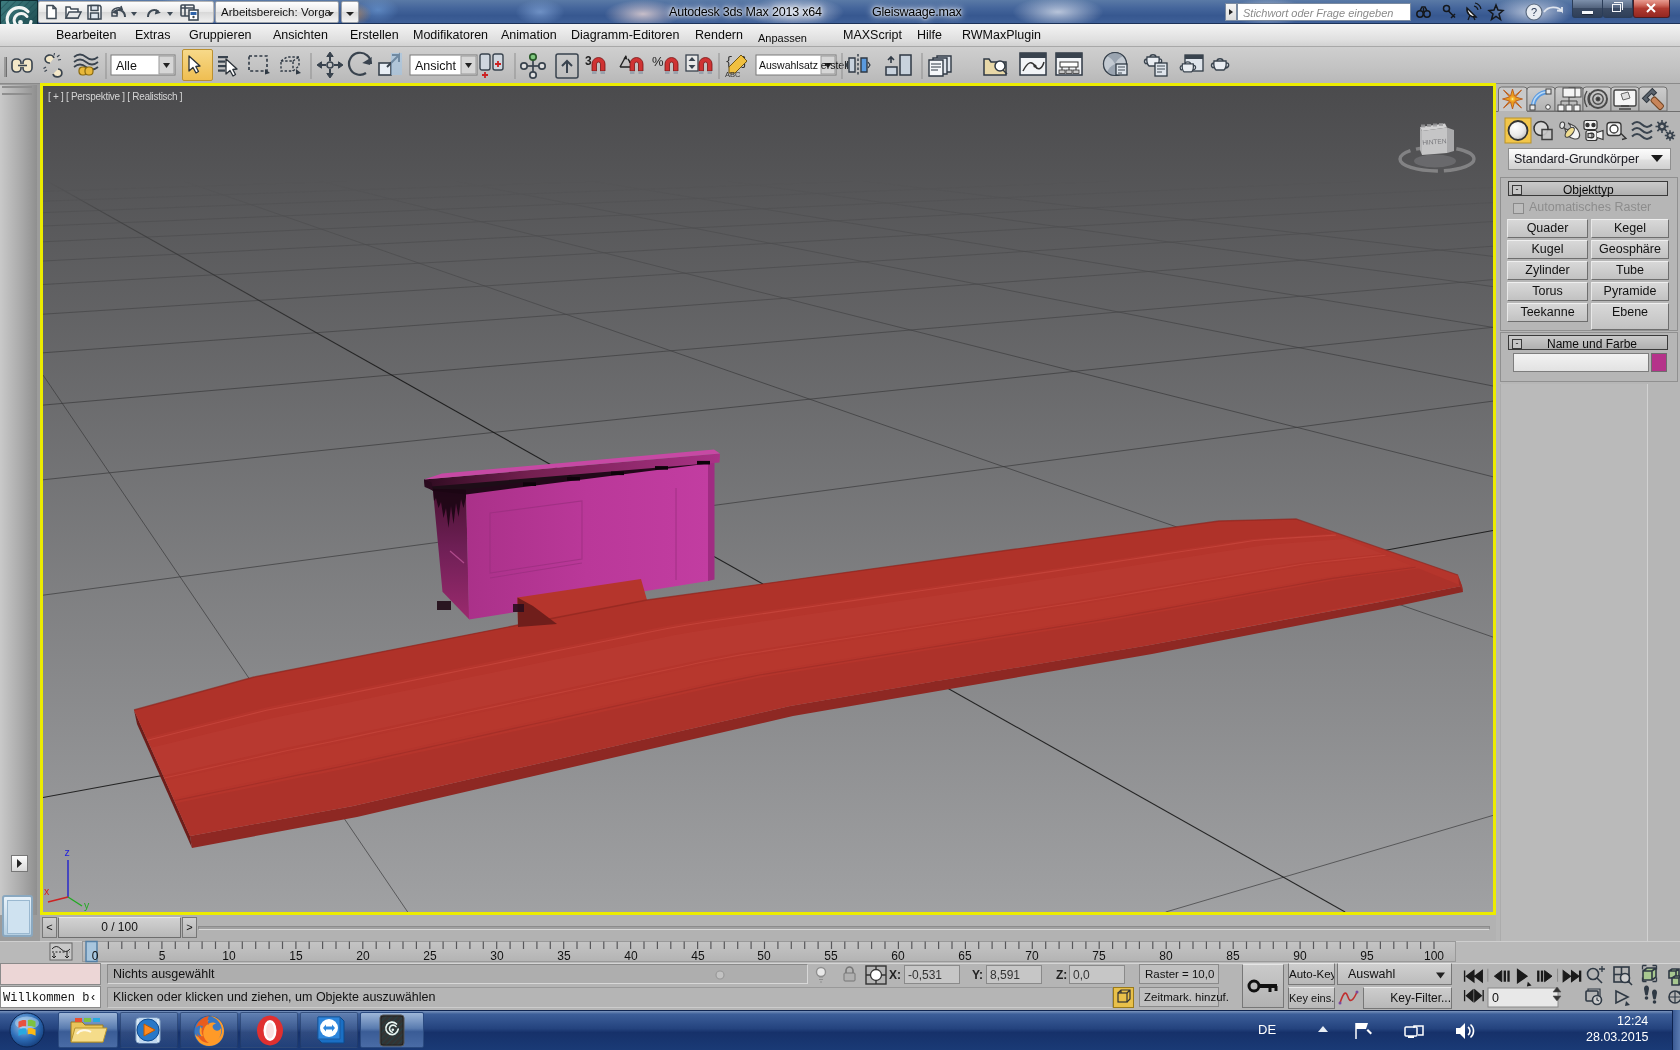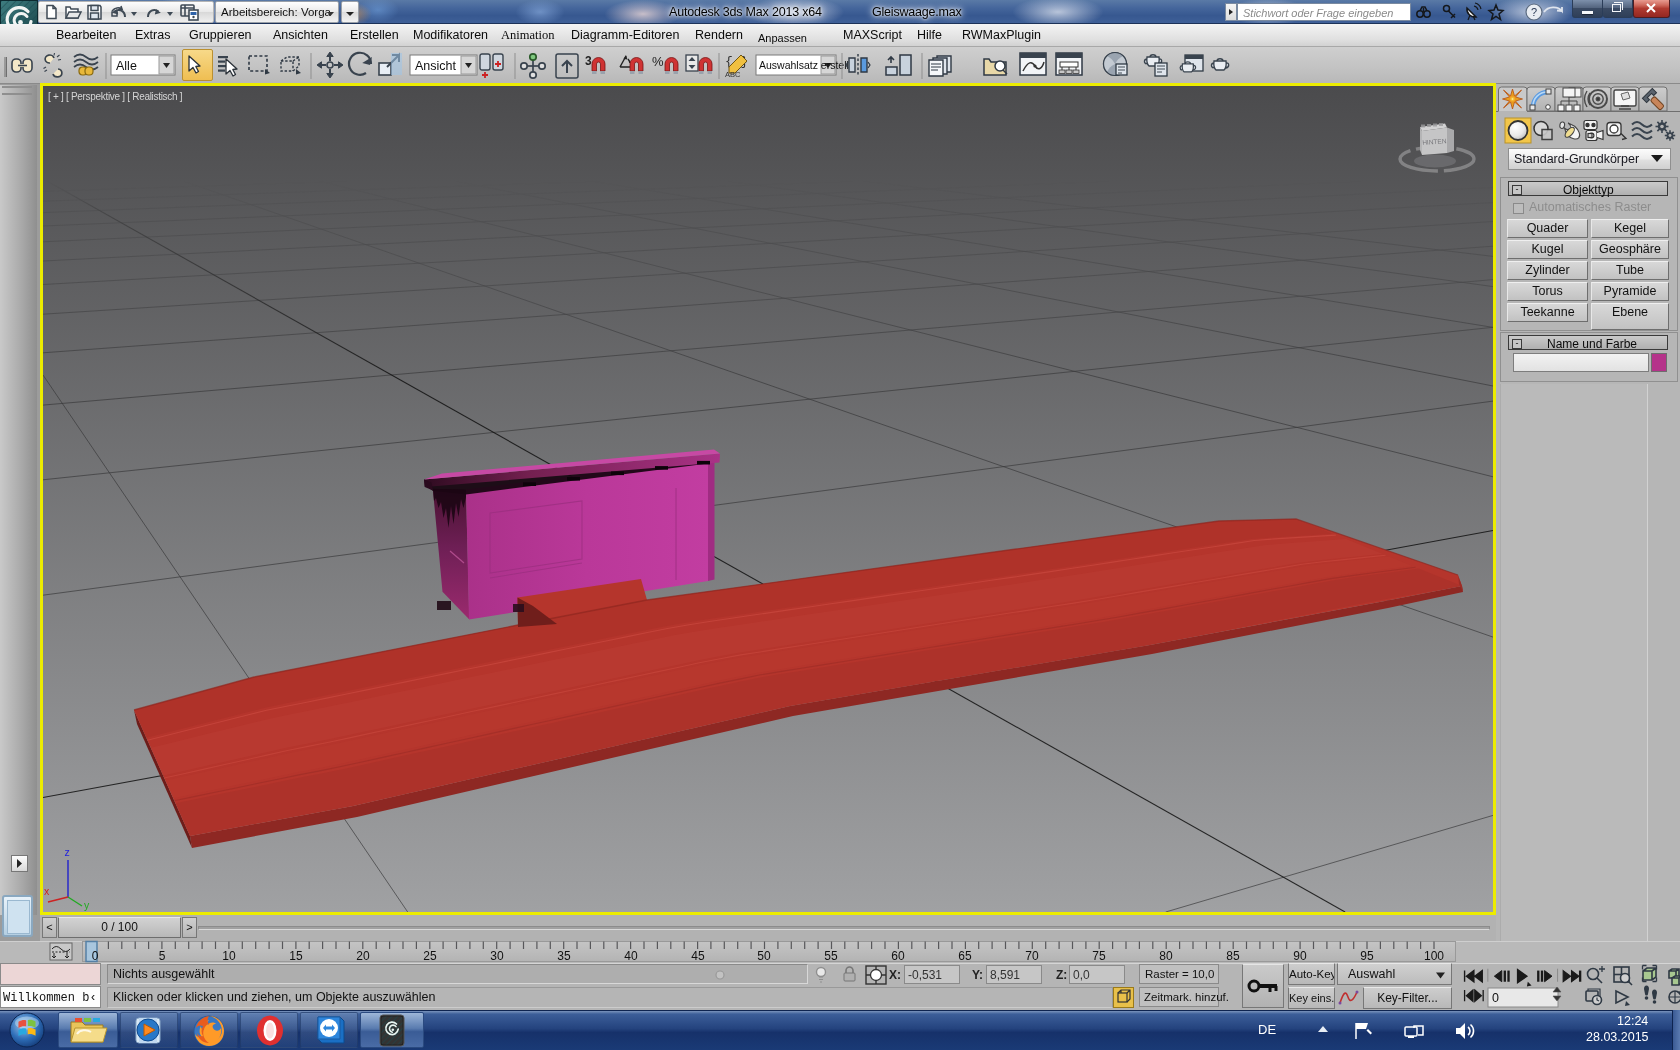--- a/index.html
+++ b/index.html
@@ -127,21 +127,21 @@
         </svg></div>
     </div>
 
 <div class="a" style="left:0;top:24px;width:1680px;height:23px;background:linear-gradient(180deg,#f4f4f4,#e0e0e0 70%,#d2d2d2);border-bottom:1px solid #a8a8a8;box-sizing:border-box;">
       <div class="tx" style="left:56px;top:4px;font-size:12.5px;color:#0a0a0a;">Bearbeiten</div>
       <div class="tx" style="left:135px;top:4px;font-size:12.5px;color:#0a0a0a;">Extras</div>
       <div class="tx" style="left:189px;top:4px;font-size:12.5px;color:#0a0a0a;">Gruppieren</div>
       <div class="tx" style="left:273px;top:4px;font-size:12.5px;color:#0a0a0a;">Ansichten</div>
       <div class="tx" style="left:350px;top:4px;font-size:12.5px;color:#0a0a0a;">Erstellen</div>
       <div class="tx" style="left:413px;top:4px;font-size:12.5px;color:#0a0a0a;">Modifikatoren</div>
-      <div class="tx" style="left:501px;top:4px;font-size:12.5px;color:#0a0a0a;font-family:Liberation Serif, serif;">Animation</div>
+      <div class="tx" style="left:501px;top:4px;font-size:12.5px;color:#0a0a0a;">Animation</div>
       <div class="tx" style="left:571px;top:4px;font-size:12.5px;color:#0a0a0a;">Diagramm-Editoren</div>
       <div class="tx" style="left:695px;top:4px;font-size:12.5px;color:#0a0a0a;">Rendern</div>
       <div class="tx" style="left:758px;top:0;font-size:11px;color:#0a0a0a;margin-top:8px;">Anpassen</div>
       <div class="tx" style="left:843px;top:4px;font-size:12.5px;color:#0a0a0a;">MAXScript</div>
       <div class="tx" style="left:917px;top:4px;font-size:12.5px;color:#0a0a0a;">Hilfe</div>
       <div class="tx" style="left:962px;top:4px;font-size:12.5px;color:#0a0a0a;">RWMaxPlugin</div>
     </div>
 
 <div class="a" style="left:0;top:47px;width:1680px;height:37px;background:linear-gradient(180deg,#cfcfcf,#c2c2c2 60%,#b8b8b8);border-bottom:1px solid #8a8a8a;box-sizing:border-box;"></div>
 <div class="a" style="left:182px;top:49px;width:31px;height:32px;background:linear-gradient(180deg,#f7d989,#efbe52);border:1px solid #bb9030;border-radius:2px;box-sizing:border-box;"></div>
@@ -845,21 +845,21 @@
         </g>
       </svg></div>
 <div class="a" style="left:1288px;top:963px;width:47px;height:22px;background:linear-gradient(180deg,#cdcdcd,#b8b8b8);border:1px solid #777;border-top-color:#e8e8e8;box-sizing:border-box;text-align:center;font-size:11.5px;line-height:20px;color:#111;white-space:nowrap;overflow:hidden;">Auto-Key</div>
 <div class="a" style="left:1337px;top:963px;width:115px;height:22px;background:linear-gradient(180deg,#d0d0d0,#bcbcbc);border:1px solid #777;border-top-color:#e8e8e8;box-sizing:border-box;">
 <div class="tx" style="left:10px;top:3px;font-size:12.5px;color:#111;">Auswahl</div>
 <svg width="12" height="9" style="position:absolute;right:4px;top:7px;">
         <path d="M 1,1.5 l 9,0 l -4.5,6 z" fill="#222"></path>
       </svg>
     </div>
 <div class="a" style="left:1288px;top:987px;width:47px;height:22px;background:linear-gradient(180deg,#cdcdcd,#b8b8b8);border:1px solid #777;border-top-color:#e8e8e8;box-sizing:border-box;text-align:center;font-size:11px;line-height:20px;color:#111;white-space:nowrap;overflow:hidden;">Key eins.</div>
-<div class="a" style="left:1363px;top:987px;width:89px;height:22px;background:linear-gradient(180deg,#cdcdcd,#b8b8b8);border:1px solid #777;border-top-color:#e8e8e8;box-sizing:border-box;text-align:center;font-size:12px;line-height:20px;color:#111;">Key-Filter...</div>
+<div class="a" style="left:1363px;top:987px;width:89px;height:22px;background:linear-gradient(180deg,#cdcdcd,#b8b8b8);border:1px solid #777;border-top-color:#e8e8e8;box-sizing:border-box;text-align:right;font-size:12px;line-height:20px;color:#111;">Key-Filter...</div>
 <svg class="a" style="left:1337px;top:987px;" width="24" height="22" viewBox="0 0 24 22">
       <path d="M 3,16 C 7,4 9,4 11,10 S 16,14 20,5" fill="none" stroke="#c03030" stroke-width="1.6"></path>
       <circle cx="3" cy="16" r="1.5" fill="#7a4aa0"></circle>
       <circle cx="20" cy="5" r="1.5" fill="#7a4aa0"></circle>
     </svg>
 <svg class="a" style="left:1456px;top:963px;" width="224px" height="46" viewBox="0 0 224 46">
 <defs>
         <linearGradient id="pbg" x1="0" y1="0" x2="0" y2="1">
           <stop offset="0" stop-color="#d2d2d2"></stop>
           <stop offset="1" stop-color="#b4b4b4"></stop>

